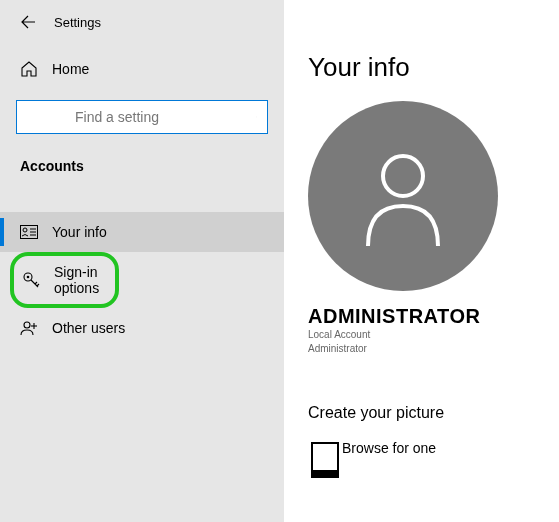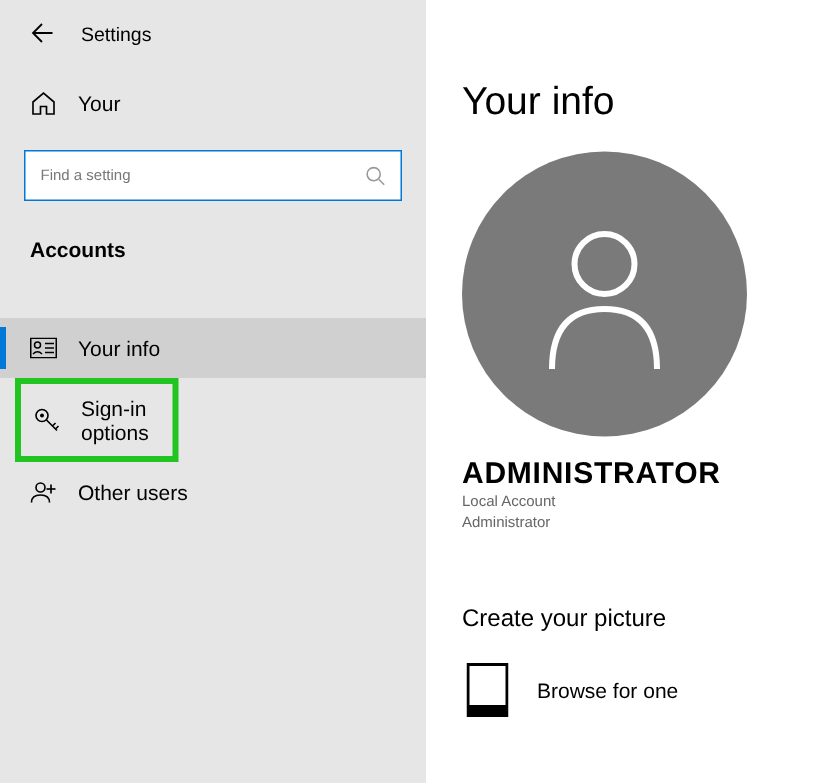--- a/index.html
+++ b/index.html
@@ -44,23 +44,24 @@
       background: #fff;
       display: flex;
       align-items: center;
       padding: 6px 10px;
       height: 34px;
     }
     .search-input {
       flex: 1;
       border: none;
       outline: none;
-      font-size: 10px;
+      font-size: 14px;
       color: #000000;
       background: transparent;
+      margin-left: 48px;
     }
     .search-input::placeholder { color: #777; }
     .search-icon { width: 14px; height: 14px; opacity: 0.6; }
     .section-label {
       font-weight: 600;
       font-size: 14px;
       padding: 0 20px;
       margin-bottom: 38px;
     }
     .nav-item {
@@ -81,20 +82,21 @@
       left: 0; top: 6px; bottom: 6px;
       width: 4px;
       background: #0078d7;
     }
     .nav-item.highlighted {
       outline: 4px solid #21c421;
       outline-offset: -4px;
       margin-left: 10px;
       margin-right: 165px;
       padding-left: 12px;
+      border-radius: 18px;
     }
     .content {
       flex: 1;
       background: #fff;
       padding: 52px 0 0 24px;
     }
     .page-title {
       font-size: 26px;
       font-weight: 400;
       margin-bottom: 18px;
@@ -120,22 +122,21 @@
       line-height: 1.4;
     }
     .section-heading {
       font-size: 16px;
       font-weight: 400;
       margin-top: 48px;
       margin-bottom: 18px;
     }
     .browse-row {
       display: flex;
-      align-items: center;
-      gap: 16px;
+      align-items: flex-start;
       cursor: pointer;
     }
     .browse-icon {
       width: 34px;
       height: 40px;
       display: flex;
       align-items: center;
       justify-content: center;
     }
   </style>
@@ -152,21 +153,21 @@
     </div>
     <span class="settings-title">Settings</span>
   </div>
 
   <div class="home-row">
     <span class="icon">
       <svg width="18" height="18" viewBox="0 0 18 18">
         <path d="M2 8 L9 2 L16 8 L16 16 L11 16 L11 11 L7 11 L7 16 L2 16 Z" stroke="#000" stroke-width="1.1" fill="none"></path>
       </svg>
     </span>
-    <span>Your</span>
+    <span>Home</span>
   </div>
 
   <div class="search-wrap">
     <div class="search-box">
       <input class="search-input" type="text" placeholder="Find a setting" style="">
       <svg class="search-icon" viewBox="0 0 16 16">
         <circle cx="7" cy="7" r="5" stroke="#555" stroke-width="1.2" fill="none"></circle>
         <line x1="11" y1="11" x2="15" y2="15" stroke="#555" stroke-width="1.2"></line>
       </svg>
     </div>

